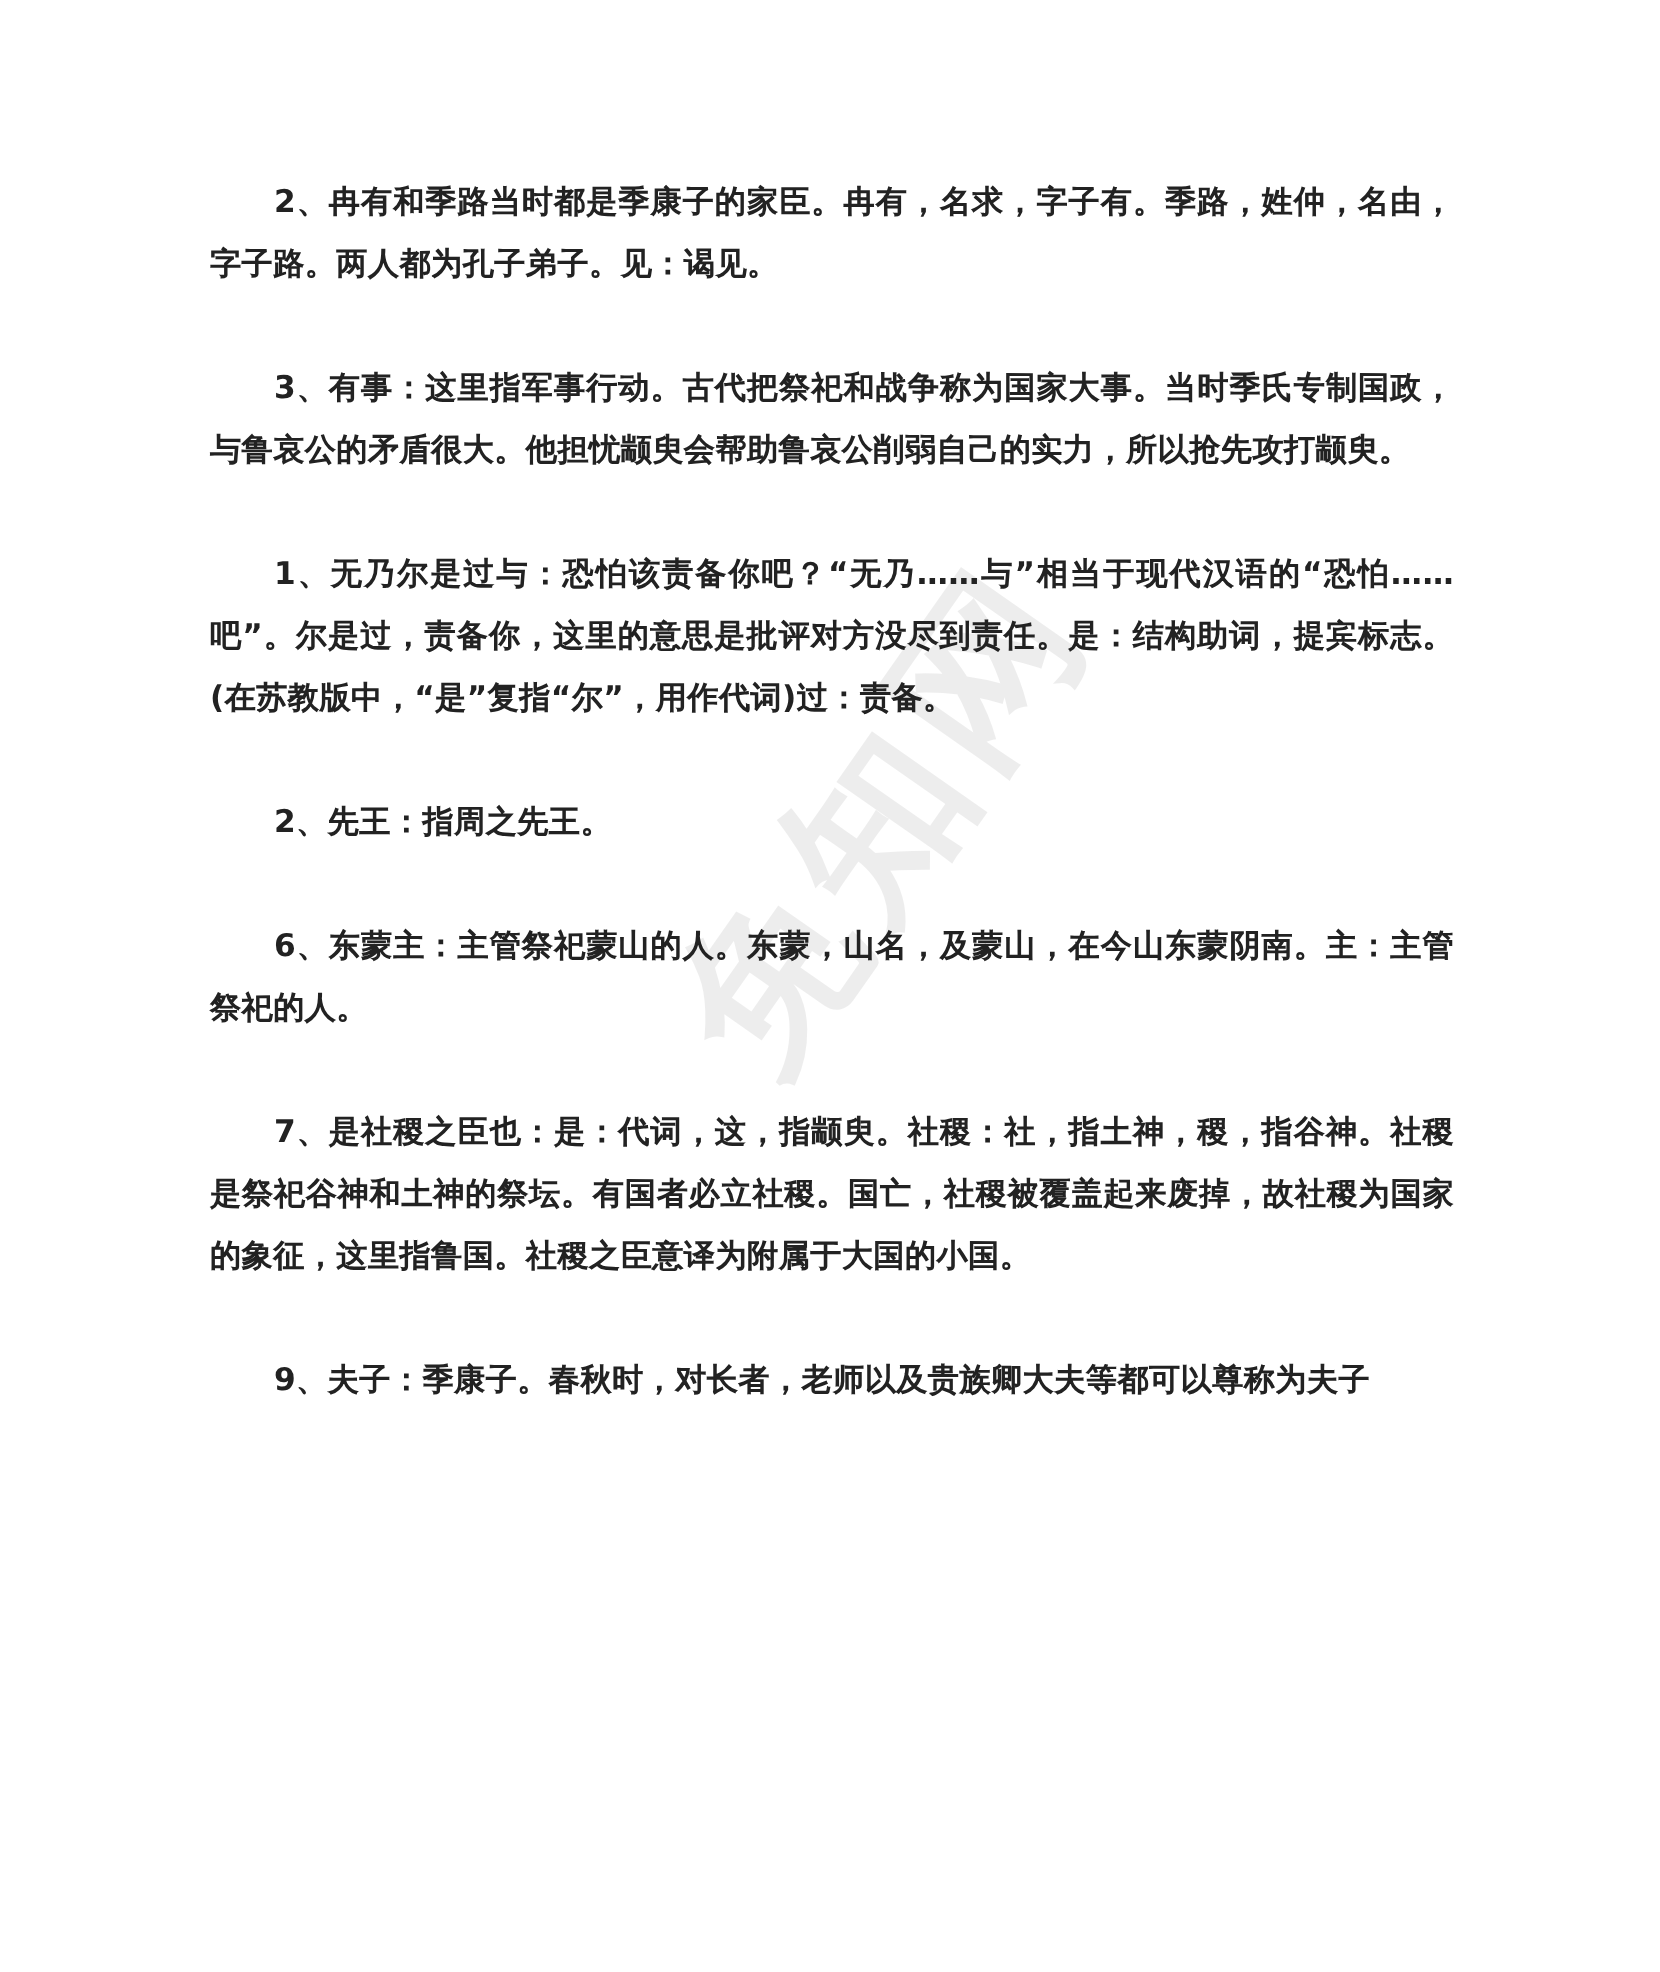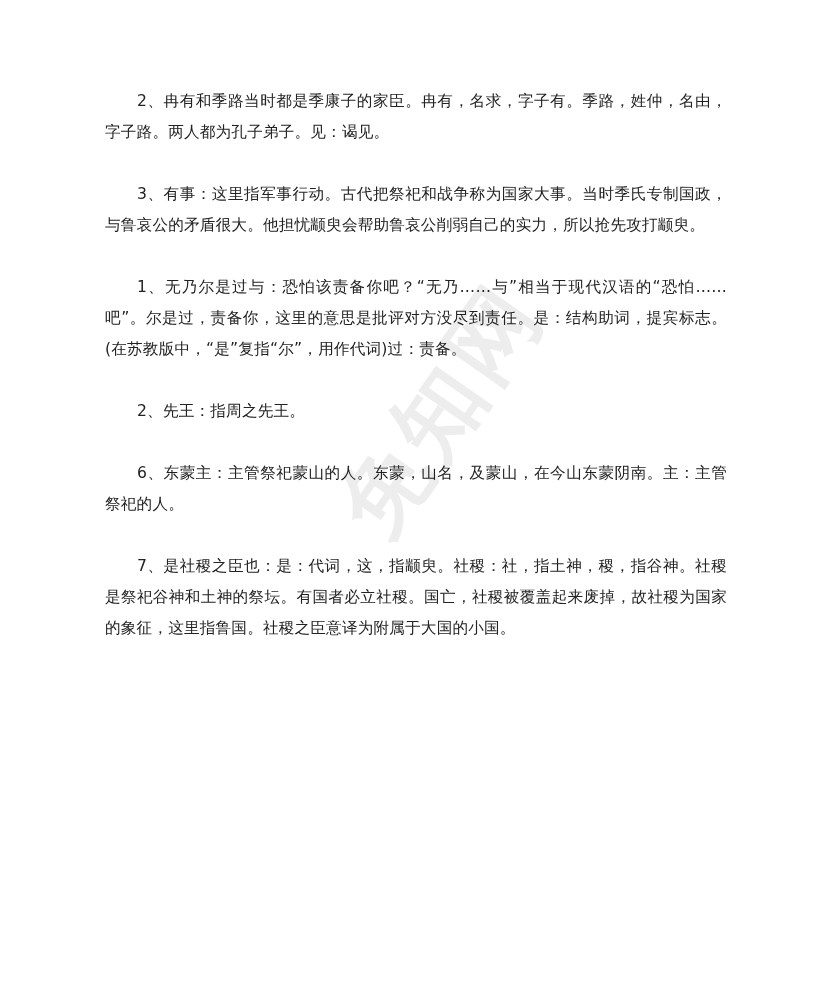--- a/index.html
+++ b/index.html
@@ -13,20 +13,21 @@
       position: relative;
       overflow: hidden;
       font-family: "DejaVu Sans", "Liberation Sans", sans-serif;
       color: #222222;
     }
     .page {
       position: absolute;
       left: 105px;
       top: 86px;
       width: 622px;
+      font-weight: bold;
     }
     .note {
       margin: 0 0 31px 0;
       font-size: 15.6px;
       line-height: 31px;
       text-indent: 32px;
       text-align: justify;
       letter-spacing: 0.2px;
       word-break: break-all;
     }
@@ -54,13 +55,14 @@
 
 <div class="watermark">免知网</div>
 
 <div class="page">
   <p class="note">2、冉有和季路当时都是季康子的家臣。冉有，名求，字子有。季路，姓仲，名由，字子路。两人都为孔子弟子。见：谒见。</p>
   <p class="note">3、有事：这里指军事行动。古代把祭祀和战争称为国家大事。当时季氏专制国政，与鲁哀公的矛盾很大。他担忧颛臾会帮助鲁哀公削弱自己的实力，所以抢先攻打颛臾。</p>
   <p class="note">1、无乃尔是过与：恐怕该责备你吧？“无乃……与”相当于现代汉语的“恐怕……吧”。尔是过，责备你，这里的意思是批评对方没尽到责任。是：结构助词，提宾标志。(在苏教版中，“是”复指“尔”，用作代词)过：责备。</p>
   <p class="note">2、先王：指周之先王。</p>
   <p class="note">6、东蒙主：主管祭祀蒙山的人。东蒙，山名，及蒙山，在今山东蒙阴南。主：主管祭祀的人。</p>
   <p class="note">7、是社稷之臣也：是：代词，这，指颛臾。社稷：社，指土神，稷，指谷神。社稷是祭祀谷神和土神的祭坛。有国者必立社稷。国亡，社稷被覆盖起来废掉，故社稷为国家的象征，这里指鲁国。社稷之臣意译为附属于大国的小国。</p>
+  <p class="note">9、夫子：季康子。春秋时，对长者，老师以及贵族卿大夫等都可以尊称为夫子</p>
 </div>
 
 </body></html>

